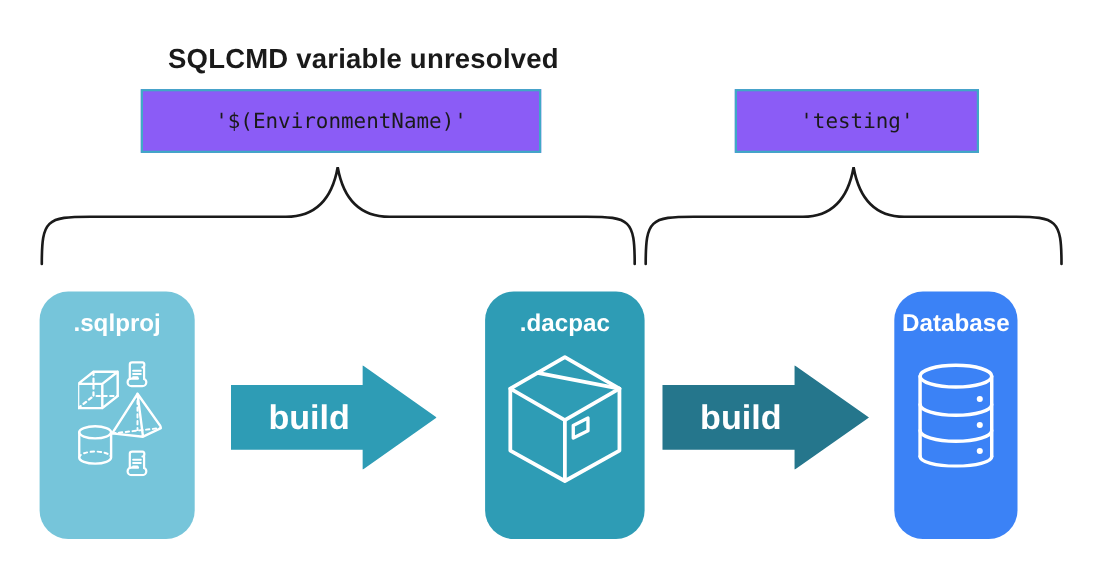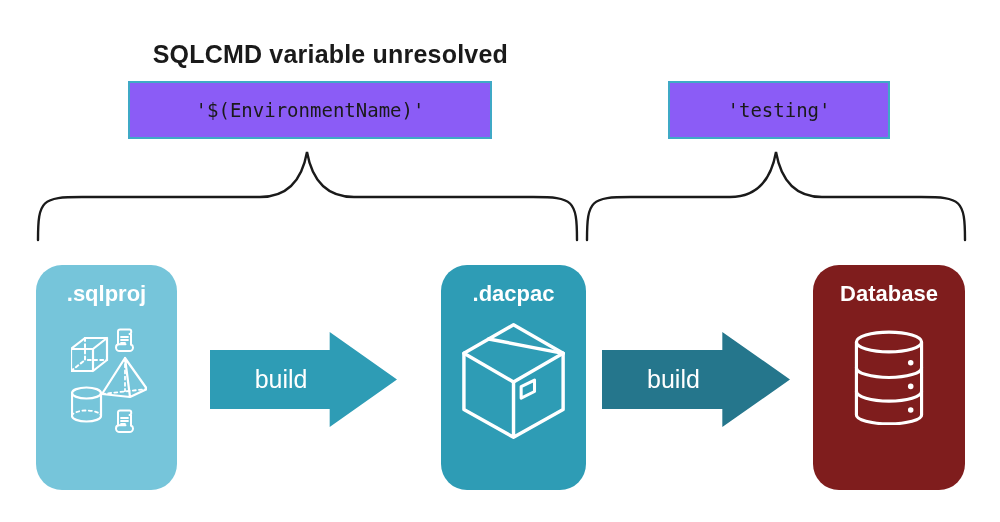--- a/index.html
+++ b/index.html
@@ -22,41 +22,41 @@
   }
   #box-left  { left:128px; width:364px; }
   #box-right { left:668px; width:222px;justify-content:center; }
   .braces { position:absolute; left:0; top:140px; width:1000px; height:110px; }
   .braces path { fill:none; stroke:#1a1a1a; stroke-width:2.4; stroke-linecap:round; }
   .card {
     position:absolute; top:265px; height:225px; border-radius:26px;
   }
   #card-sqlproj  { left:36px;  width:141px; background:#76C5DA; }
   #card-dacpac   { left:425px; width:145px; background:#2E9CB5;margin-left:16px; }
-  #card-database { left:813px; width:152px; background:#7f1d1d; }
+  #card-database { left:813px; width:112px; background:#3b82f6; }
   .card-title {
     position:absolute; top:16px; left:0; width:100%; text-align:center;
     font-size:22px; font-weight:700; color:#ffffff;
   }
   .card-icon { position:absolute; left:50%; transform:translateX(-50%); }
   #icon-sqlproj  { top:62px; margin-left:2px; }
   #icon-dacpac   { top:54px; }
   #icon-database { top:65px; }
   .icon-stroke { fill:none; stroke:#ffffff; stroke-linecap:round; stroke-linejoin:round; }
   .dashed { stroke-dasharray:3 3.2; }
   .arrow {
     position:absolute; top:332px; height:95px;
     clip-path: polygon(0% 19%, 64% 19%, 64% 0%, 100% 50%, 64% 100%, 64% 81%, 0% 81%);
   }
   #arrow-build  { left:210px; width:187px; background:#2E9CB5; }
   #arrow-deploy { left:602px; width:188px; background:#25768C; }
   .arrow-label {
     position:absolute; left:0; top:0; width:76%; height:100%;
     display:flex; align-items:center; justify-content:center;
-    color:#ffffff; font-size:25px; font-weight:400;
+    color:#ffffff; font-size:31px; font-weight:700;
   }
 </style>
 </head>
 <body>
 
 <div class="canvas">
 
   <div class="heading" id="heading-left">SQLCMD variable unresolved</div>
 
   <div class="code-box" id="box-left">

